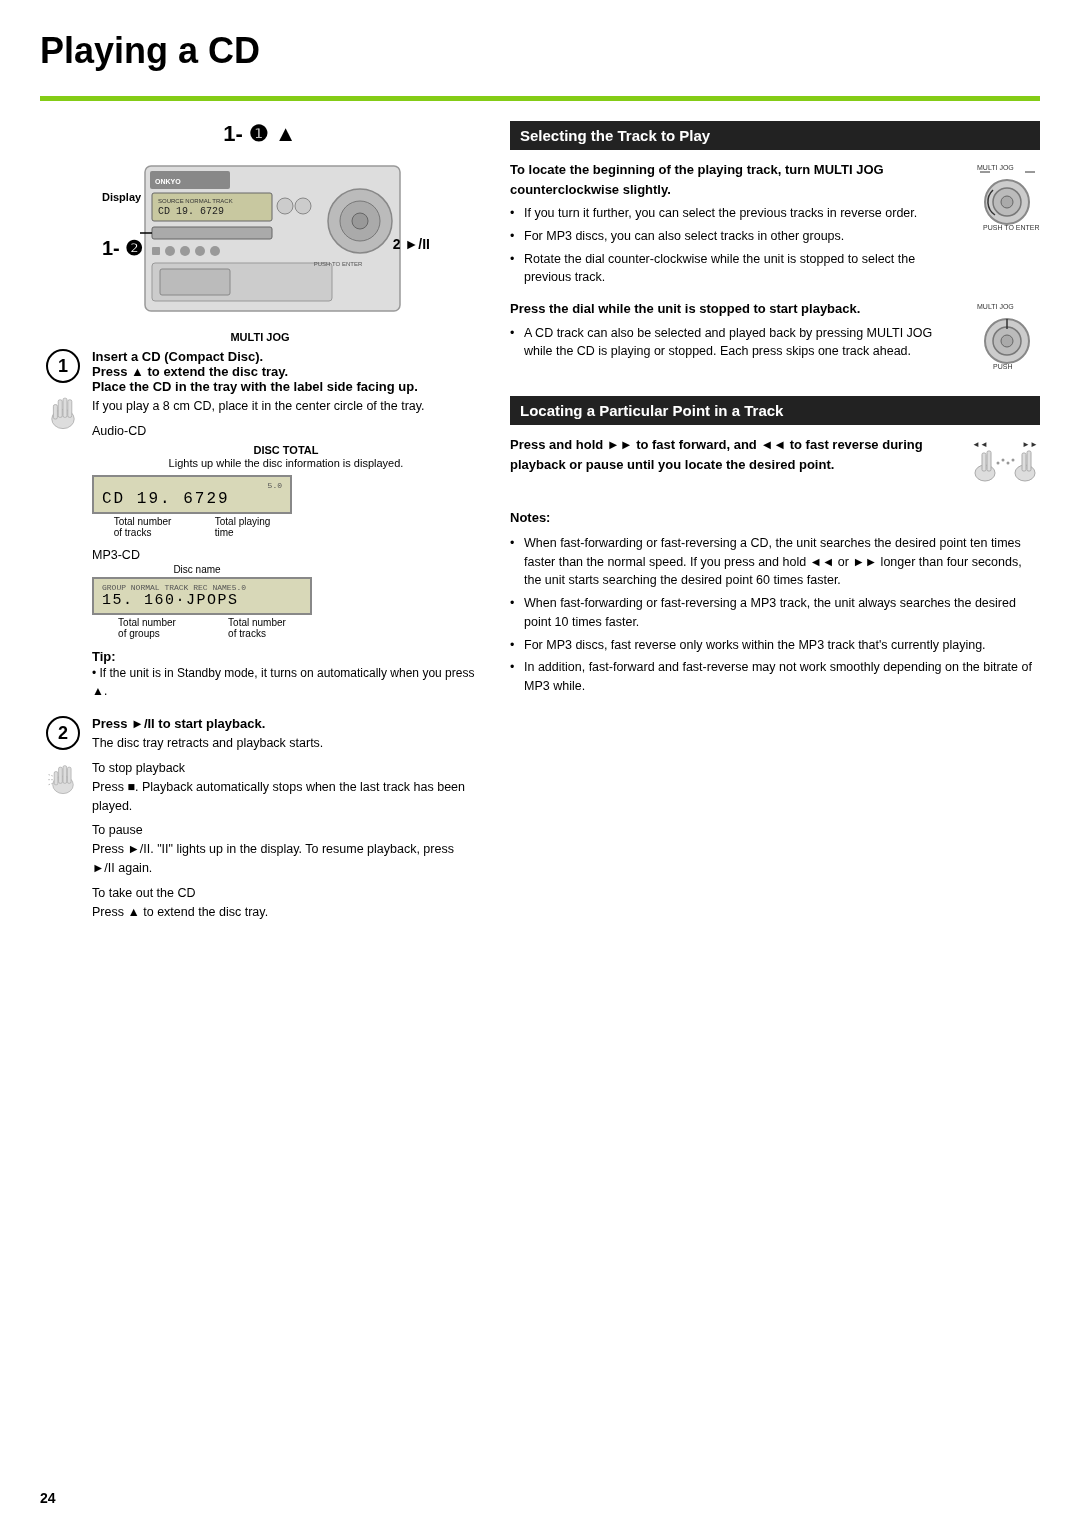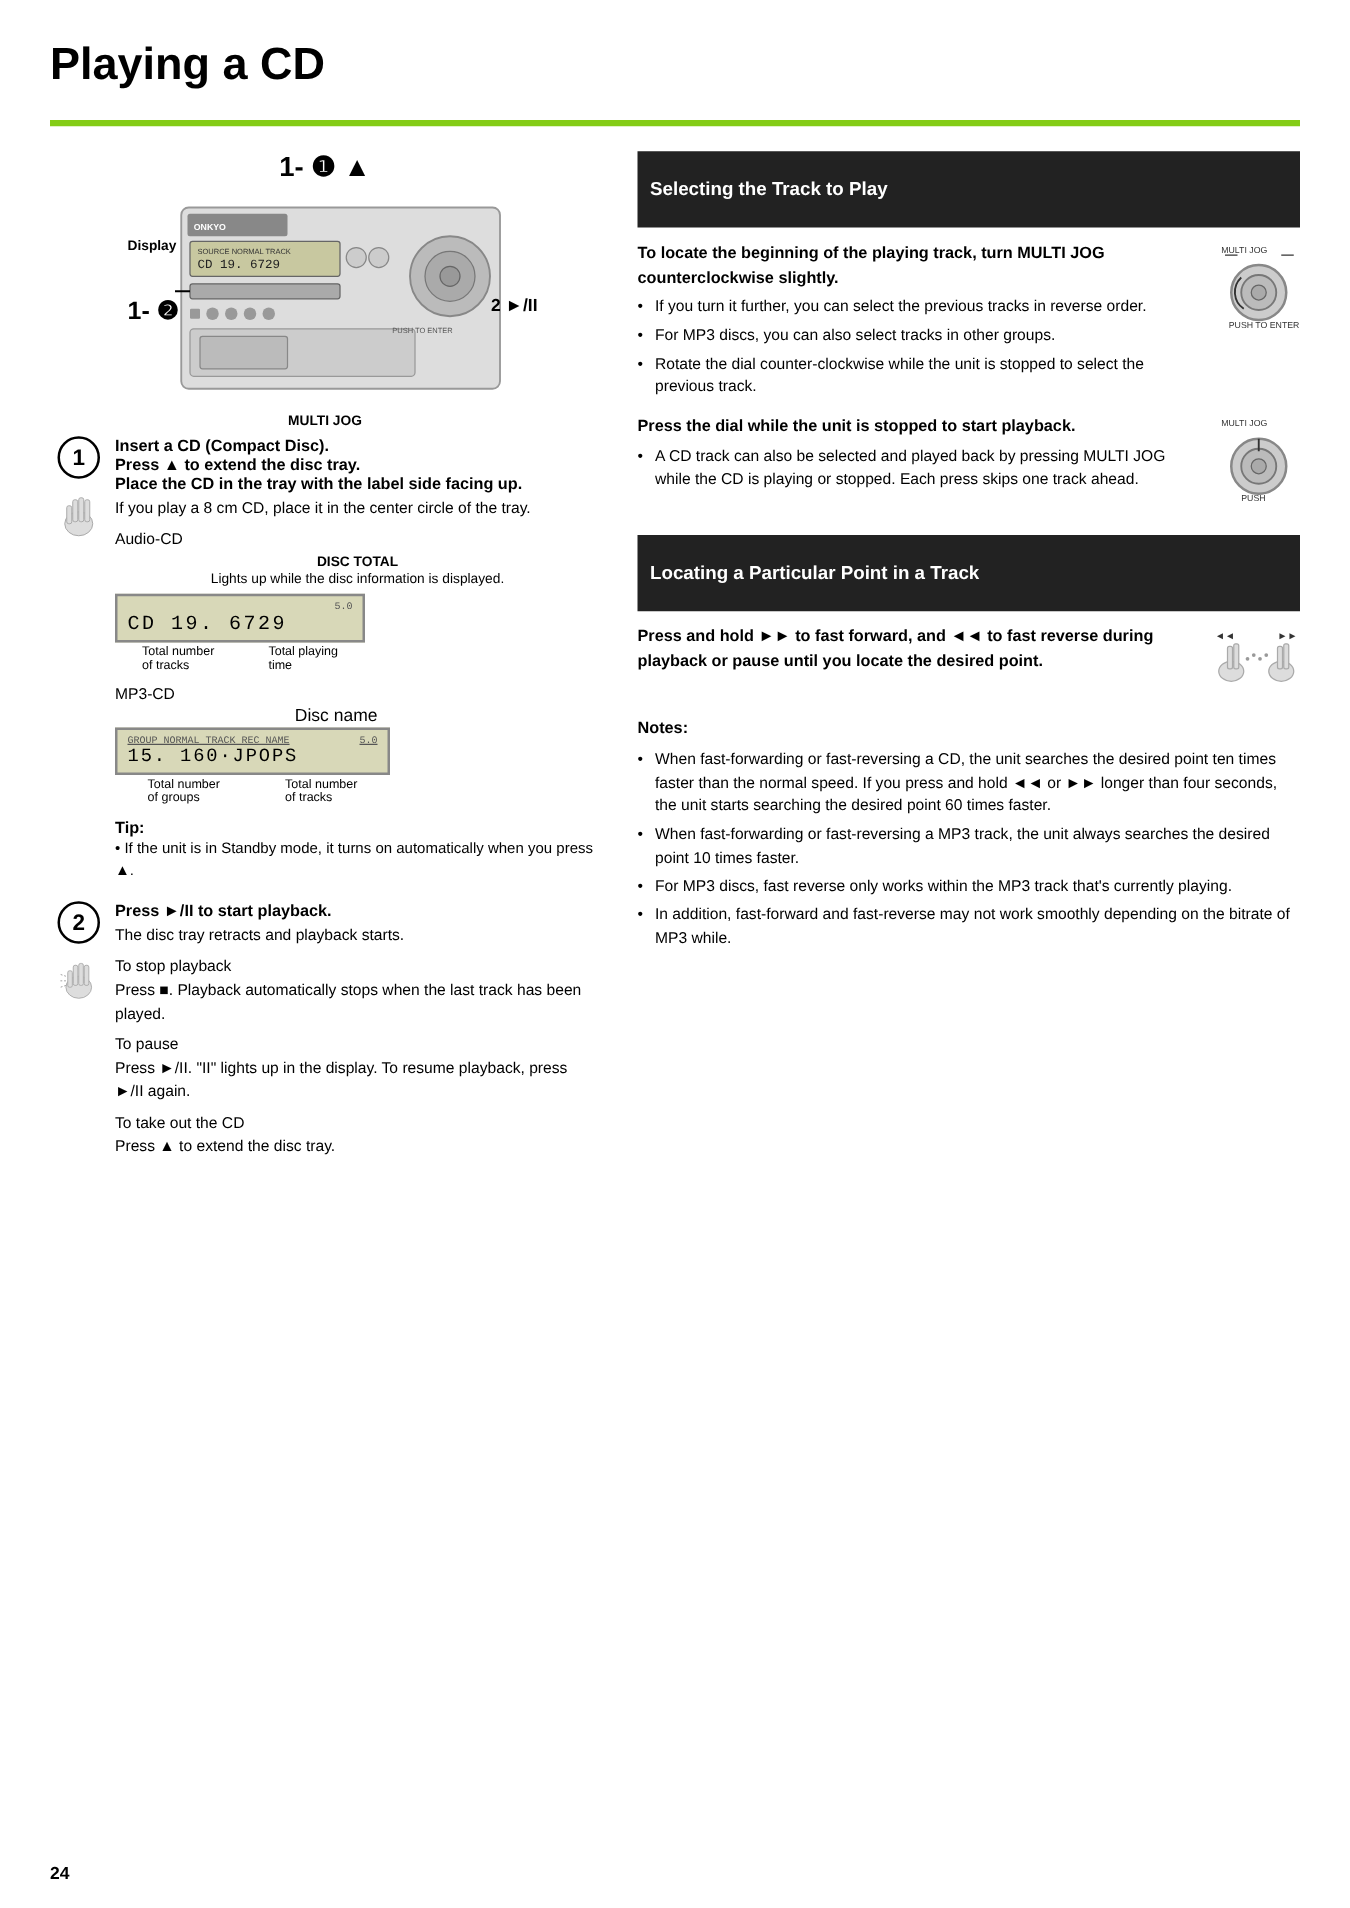--- a/index.html
+++ b/index.html
@@ -81,21 +81,21 @@
       font-size: 12.5px;
       margin-top: 8px;
     }
 
     
     .section-header {
       background: #222;
       color: #fff;
       font-size: 15px;
       font-weight: bold;
-      padding: 22px 10px;
+      padding: 6px 10px;
       margin-bottom: 10px;
     }
     .section-content {
       font-size: 12.5px;
       line-height: 1.6;
       margin-bottom: 16px;
     }
     .bold-intro {
       font-weight: bold;
       font-size: 13px;
@@ -264,25 +264,25 @@
               <div>Total number</div>
               <div>of tracks</div>
             </div>
             <div>
               <div>Total playing</div>
               <div>time</div>
             </div>
           </div>
 
           <div class="sub-label" style="margin-top:10px;">MP3-CD</div>
-          <div style="font-size:14px; text-align:right; max-width:210px; margin-top:2px;">Disc name</div>
+          <div style="font-size:10px; text-align:center; max-width:210px; margin-top:2px;">Disc name</div>
 
           <div style="margin-top:2px;">
             <div style="border:2px solid #888; background:#d8d8b8; padding:4px 8px; font-family:'Courier New',monospace; max-width:220px;">
-              <div style="font-size:8px; display:flex; justify-content:space-between; color:#555;text-decoration:underline;">
+              <div style="font-size:8px; display:flex; color:#555;">
                 <span>GROUP  NORMAL  TRACK  REC  NAME</span>
                 <span>5.0</span>
               </div>
               <div style="font-size:15px; letter-spacing:1.5px;">15. 160·JPOPS</div>
             </div>
           </div>
           <div style="display:flex; justify-content:space-around; font-size:10px; margin-top:2px; max-width:220px;">
             <div>
               <div>Total number</div>
               <div>of groups</div>

